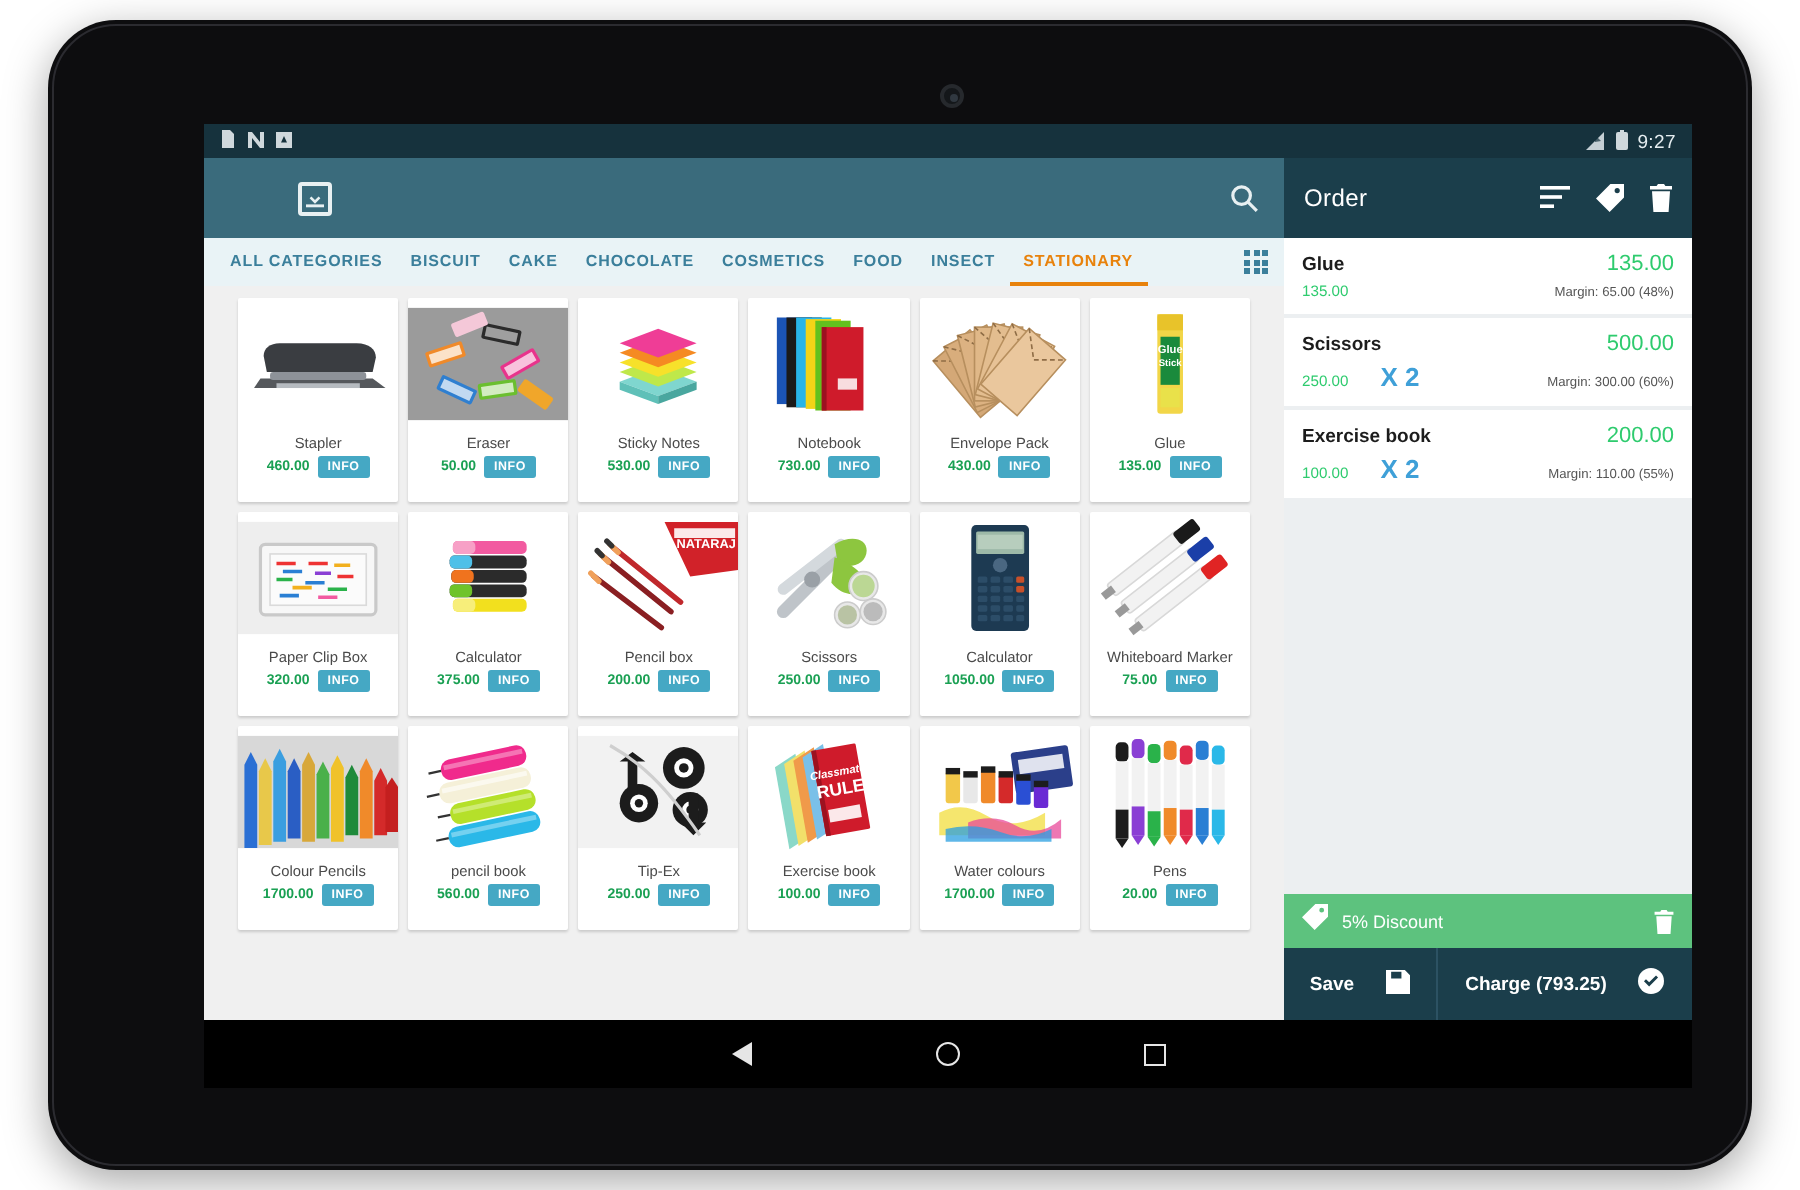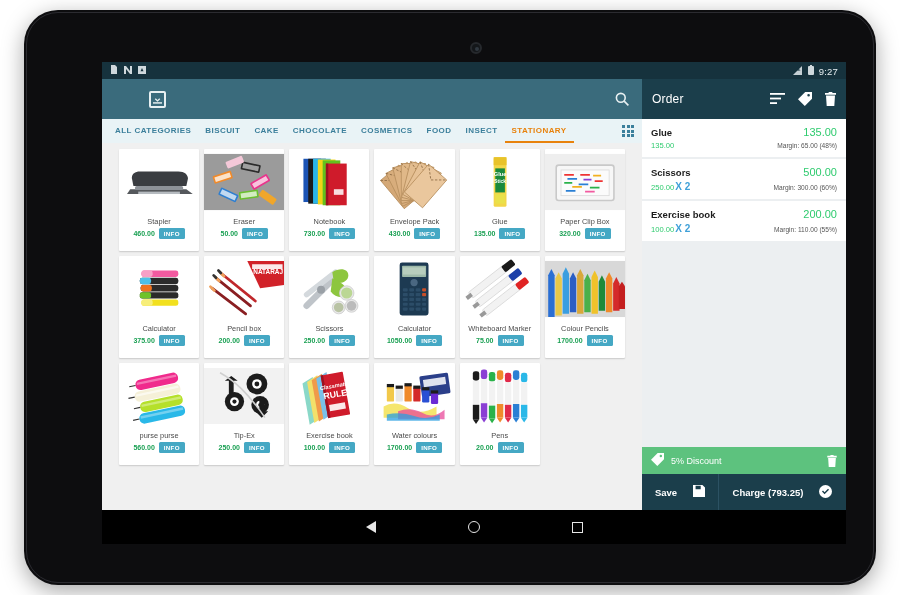--- a/index.html
+++ b/index.html
@@ -119,21 +119,21 @@
 
   #orderlist { flex:1; background:#eceff1; overflow:hidden; }
   .oitem {
     background:#fff; padding:7px 9px 7px; margin-bottom:2px;
   }
   .oi-top { display:flex; align-items:baseline; }
   .oi-name { font-size:9.5px; font-weight:bold; color:#1c1c1c; }
   .oi-total { margin-left:auto; font-size:11px; color:#2ecb6e; }
   .oi-bot { display:flex; align-items:baseline; margin-top:3px; }
   .oi-unit { font-size:7.6px; color:#2ecb6e; }
-  .oi-qty { font-size:10px; color:#3fa0d8; margin-left:1px; font-weight:bold; }
+  .oi-qty { font-size:13px; color:#3fa0d8; margin-left:16px; font-weight:bold; }
   .oi-margin { margin-left:auto; font-size:6.6px; color:#555; }
 
   #discount {
     height:27px; background:#5dc27e; display:flex; align-items:center;
     padding:0 9px; gap:7px; color:#fff; cursor:pointer;
   }
   #discount .dtext { font-size:9px; }
   #discount .dtrash { margin-left:auto; display:flex; }
   #discount svg { fill:#fff; }
 
@@ -300,20 +300,39 @@
               <div class="pname">Eraser</div>
               <div class="prow">
                 <span class="price">50.00</span>
                 <span class="info-btn">INFO</span>
               </div>
             </div>
             <div class="card">
               <div class="thumb">
                 <svg viewBox="0 0 100 70">
                   <rect width="100" height="70" fill="#fff"></rect>
+      <path d="M26 46l24-9 24 9-24 9z" fill="#7fd6cf"></path>
+      <path d="M26 40l24-9 24 9-24 9z" fill="#bfe84a"></path>
+      <path d="M26 34l24-9 24 9-24 9z" fill="#f7e12a"></path>
+      <path d="M26 28l24-9 24 9-24 9z" fill="#f58a22"></path>
+      <path d="M26 22l24-9 24 9-24 9z" fill="#ef3d96"></path>
+      <path d="M26 46v5l24 9V55z" fill="#5fc0b8"></path>
+                  <path d="M74 46v5l-24 9V55z" fill="#49a79f"></path>
+                </svg>
+              </div>
+              <div class="pname">Sticky Notes</div>
+              <div class="prow">
+                <span class="price">530.00</span>
+                <span class="info-btn">INFO</span>
+              </div>
+            </div>
+            <div class="card">
+              <div class="thumb">
+                <svg viewBox="0 0 100 70">
+                  <rect width="100" height="70" fill="#fff"></rect>
       <rect x="18" y="6" width="22" height="54" fill="#1b54b5"></rect>
                   <rect x="24" y="6" width="22" height="56" fill="#1a1a1a"></rect>
       <rect x="30" y="6" width="22" height="56" fill="#29b5e8"></rect>
                   <rect x="36" y="7" width="22" height="56" fill="#f2d417"></rect>
       <rect x="42" y="8" width="22" height="56" fill="#62c11e"></rect>
       <rect x="46" y="12" width="26" height="52" fill="#cf1b2b"></rect>
                   <rect x="46" y="12" width="3" height="52" fill="#9c1220"></rect>
       <rect x="56" y="44" width="12" height="7" fill="#fff" opacity=".85"></rect>
                 </svg>
               </div>
@@ -601,21 +620,21 @@
       <rect x="20" y="24" width="58" height="13" rx="6" fill="#f5f0d8"></rect>
                     <rect x="22" y="27" width="54" height="3" fill="#fff" opacity=".6"></rect>
       <rect x="24" y="38" width="54" height="13" rx="6" fill="#b5e02a"></rect>
                     <rect x="26" y="41" width="50" height="3" fill="#fff" opacity=".35"></rect>
       <rect x="20" y="52" width="58" height="13" rx="6" fill="#2ab8e8"></rect>
                     <rect x="22" y="55" width="54" height="3" fill="#fff" opacity=".35"></rect>
       <path d="M24 16h-8M20 30h-8M24 44h-8M20 58h-8" stroke="#333" stroke-width="1.4" fill="none"></path>
       </g>
                 </svg>
               </div>
-              <div class="pname">purse purse</div>
+              <div class="pname">pencil book</div>
               <div class="prow">
                 <span class="price">560.00</span>
                 <span class="info-btn">INFO</span>
               </div>
             </div>
             <div class="card">
               <div class="thumb">
                 <svg viewBox="0 0 100 70">
                   <rect width="100" height="70" fill="#f2f2f2"></rect>
       <circle cx="66" cy="20" r="13" fill="#1c1c1c"></circle>

